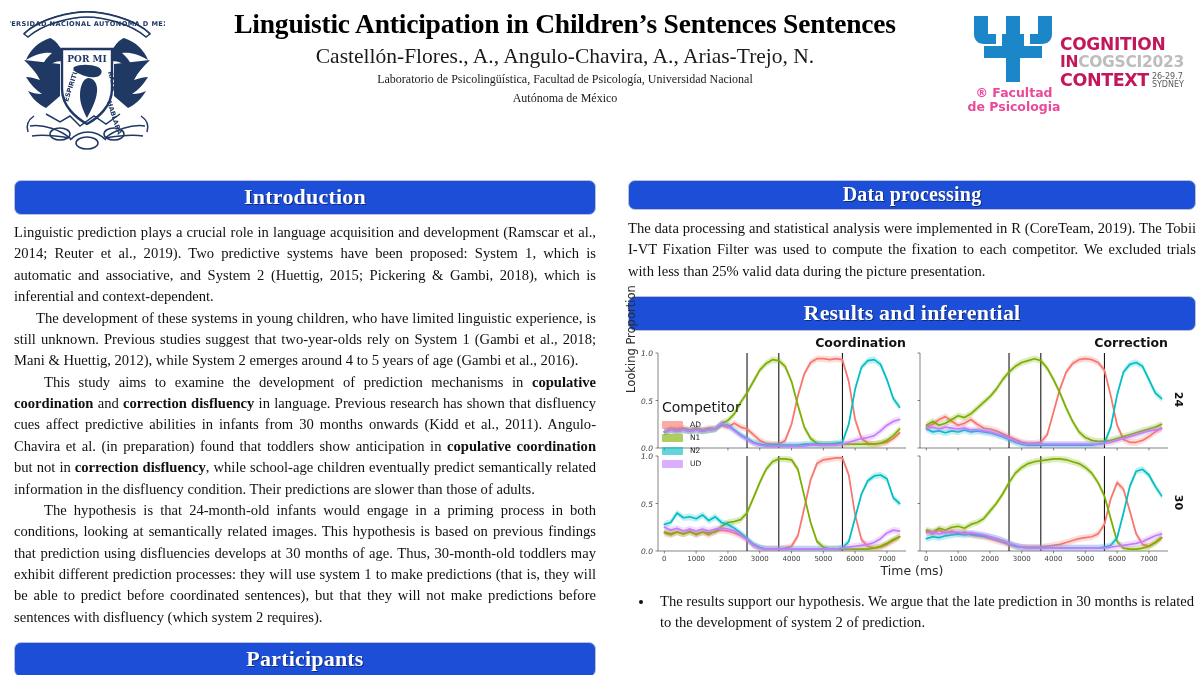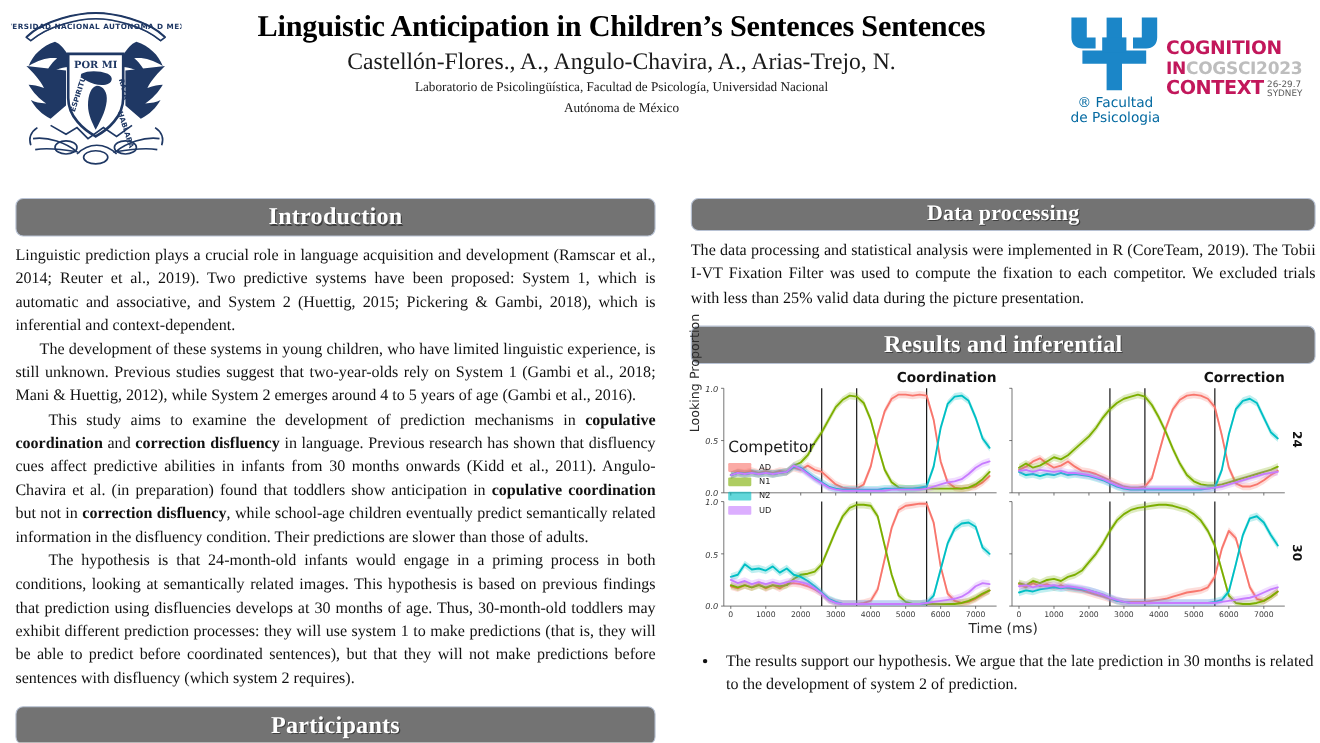--- a/index.html
+++ b/index.html
@@ -18,39 +18,39 @@
   .poster-title {
     font-size: 27.5px; font-weight: bold; color:#000;
     letter-spacing:-0.2px; line-height:1.15;
   }
   .poster-authors { font-size:21.5px; color:#1a1a1a; margin-top:4px; line-height:1.2; }
   .poster-affil  { font-size:12px; color:#1a1a1a; margin-top:3px; line-height:1.32; }
 
   .fac-logo { position:absolute; left:958px; top:8px; width:110px; height:115px; }
   .fac-logo .fac-text {
     position:absolute; left:2px; top:78px; width:108px;
-    font-family:"DejaVu Sans", sans-serif; font-weight:normal;
-    color:#0369a1; font-size:12.5px; line-height:1.15; text-align:center;
+    font-family:"DejaVu Sans", sans-serif; font-weight:bold;
+    color:#ec4899; font-size:12.5px; line-height:1.15; text-align:center;
   }
   .cogsci-logo { position:absolute; left:1060px; top:36px; width:136px; height:62px;
                  font-family:"DejaVu Sans", sans-serif; }
   .cog-l1 { color:#c2175b; font-weight:bold; font-size:17px; letter-spacing:-0.3px; line-height:1; }
   .cog-l2 { font-size:15.5px; letter-spacing:-0.3px; line-height:1.1; margin-top:1px; }
   .cog-l2 .in { color:#c2175b; font-weight:bold; }
   .cog-l2 .yr { color:#bdbdbd; font-weight:bold; }
   .cog-l3 { display:flex; align-items:flex-end; line-height:1; margin-top:1px; }
   .cog-l3 .ctx { color:#c2175b; font-weight:bold; font-size:17.5px; letter-spacing:-0.4px; }
   .cog-l3 .date { color:#5a5a5a; font-size:8px; line-height:1.05; margin-left:3px; text-align:left; }
 
   
   .col-left  { position:absolute; left:14px;  top:180px; width:582px; }
   .col-right { position:absolute; left:628px; top:180px; width:568px; }
 
   .sec-bar {
-    background:#737373;
+    background:#1d4ed8;
     border:1px solid #b8c2d4;
     border-radius:7px;
     color:#ffffff;
     text-align:center;
     font-size:22px; font-weight:bold;
     padding:3px 0 4px 0;
     text-shadow: 1px 1px 0 rgba(0,0,0,.45);
     letter-spacing:.2px;
   }
   .sec-bar.small { font-size:20px; padding:2px 0 3px 0; }

